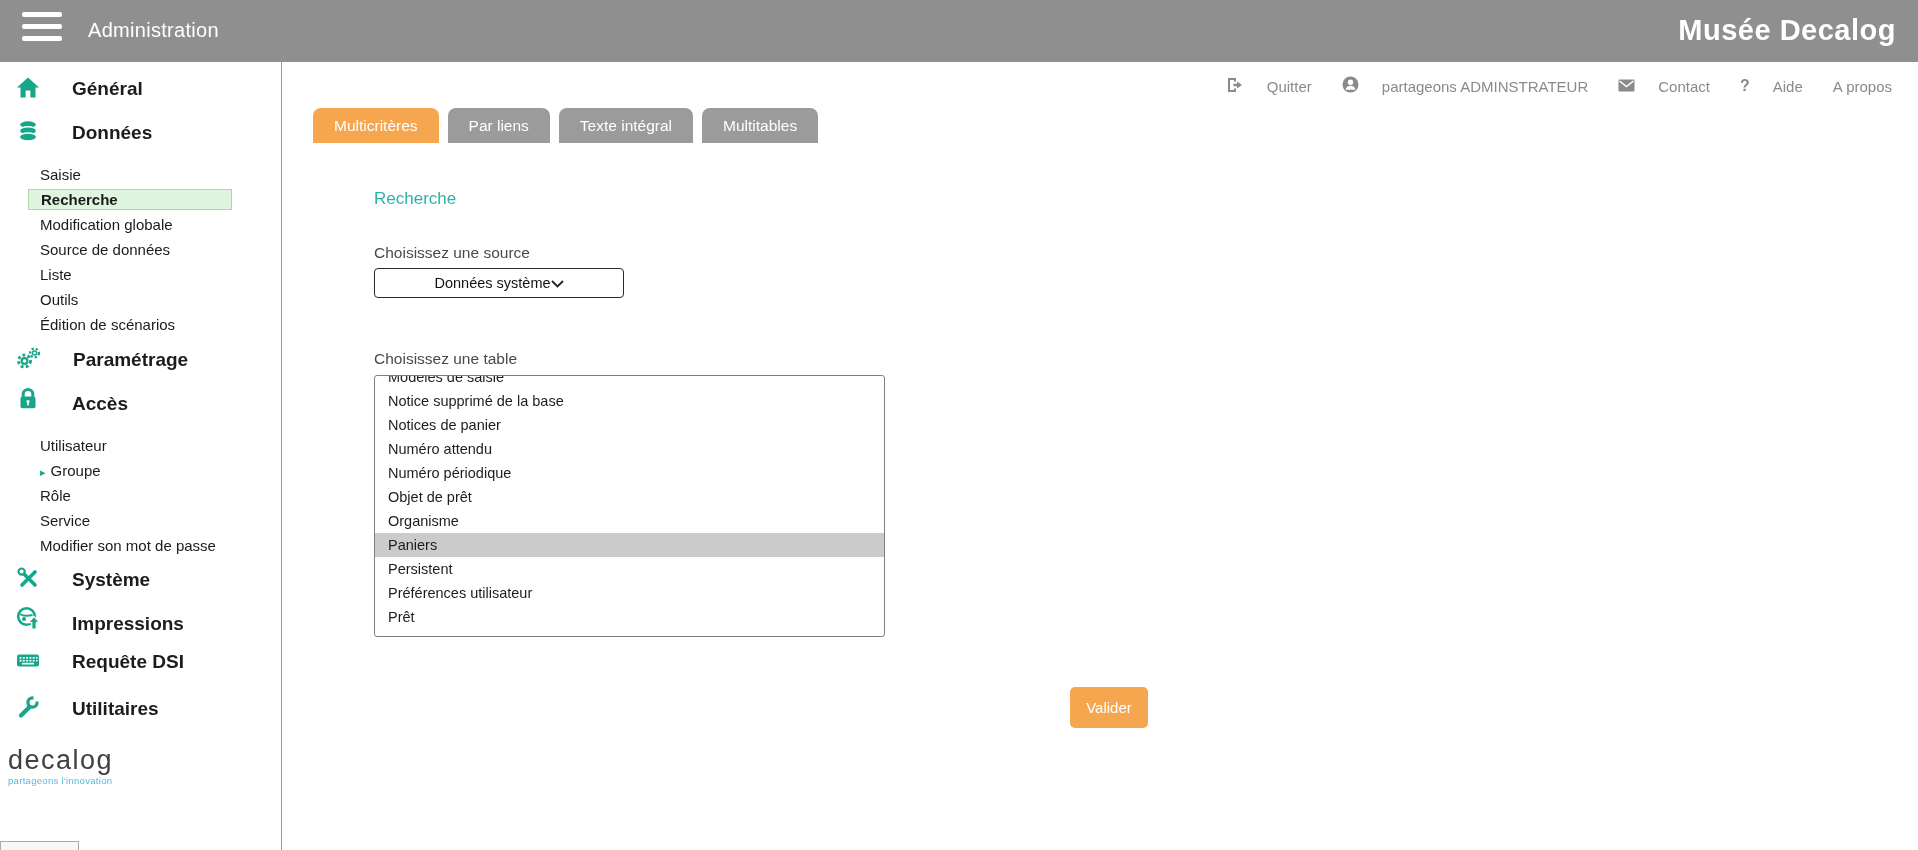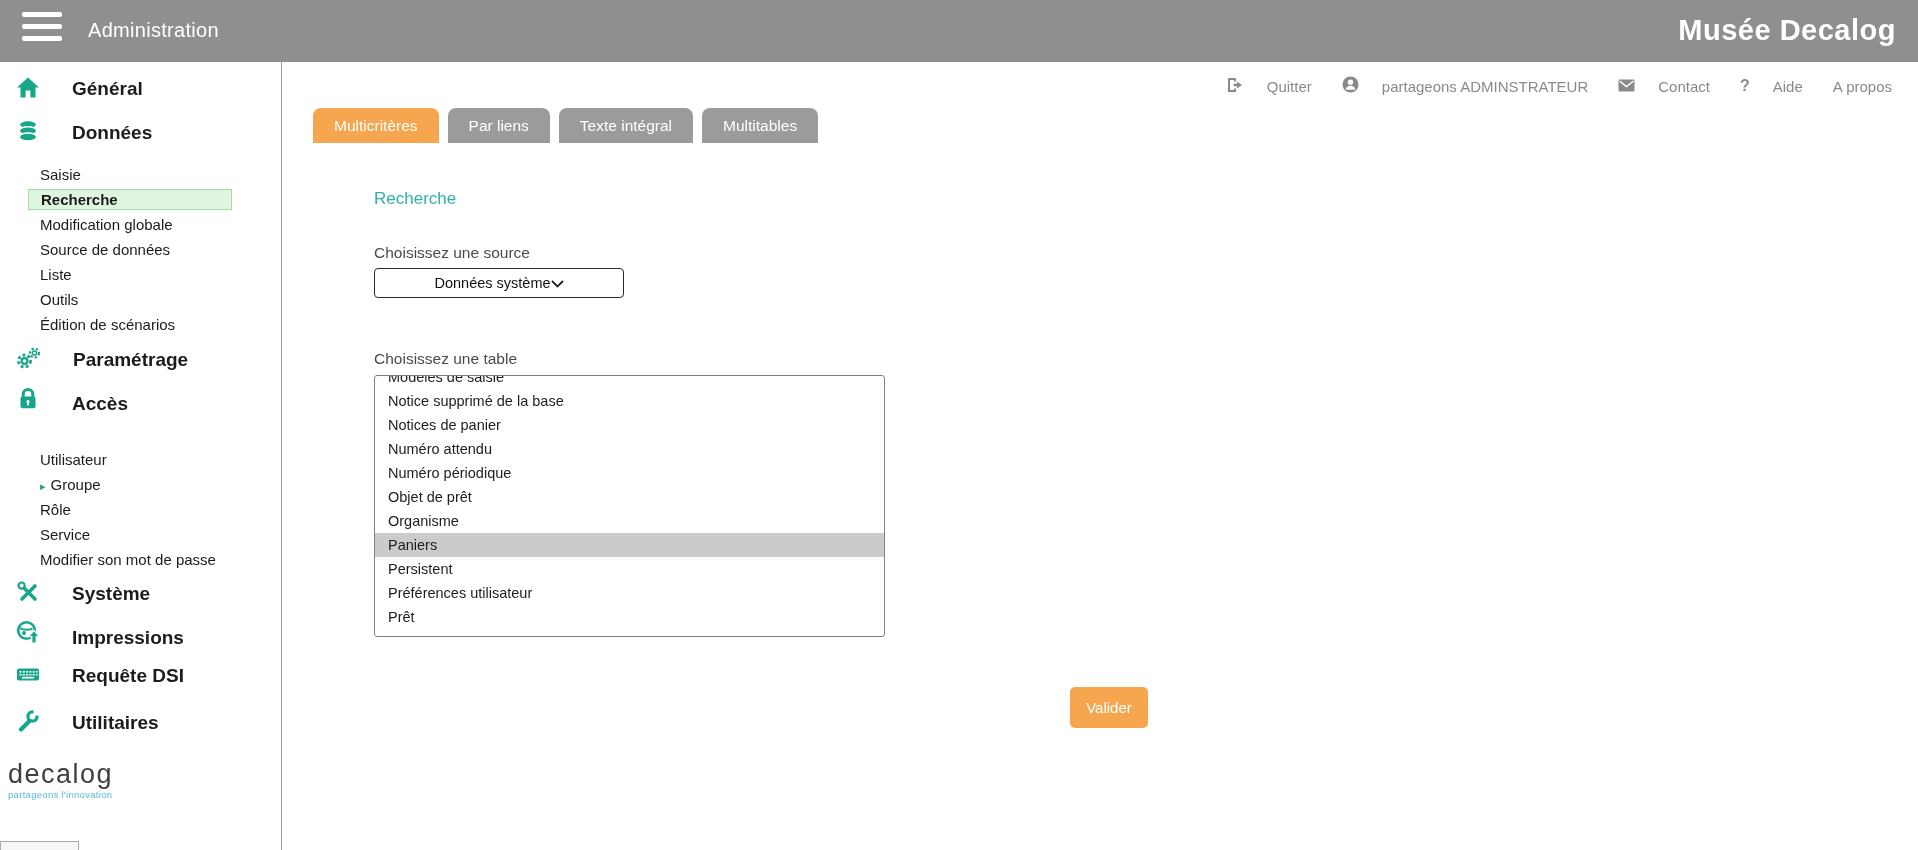--- a/index.html
+++ b/index.html
@@ -27,21 +27,21 @@
   
   .sidebar {
     position:absolute; left:0; top:62px; width:282px; height:788px;
     background:#fff; border-right:1px solid #999; box-sizing:border-box;
     padding-top:12px;
   }
   .side-header { height:30px; display:flex; align-items:center; gap:31px; padding-left:15px; cursor:pointer; }
   .side-header .hlabel { font-size:19px; font-weight:600; color:#1c1c1c; }
   .side-header svg { flex:0 0 auto; }
   .mt14 { margin-top:14px; } .mt8 { margin-top:8px; } .mt15 { margin-top:10px;align-items:flex-end; }
-  .mt18 { margin-top:32px; } .mt7 { margin-top:7px; } .mt12 { margin-top:12px; }
+  .mt18 { margin-top:18px; } .mt7 { margin-top:7px; } .mt12 { margin-top:12px; }
   .mt17 { margin-top:17px; } .mt22 { margin-top:22px; }
   .side-item {
     line-height:25px; height:25px; padding-left:40px; font-size:15px;
     color:#1b1b1b; cursor:pointer; white-space:nowrap;
   }
   .side-item.active {
     margin:2px 0 2px 28px; width:204px; height:21px; line-height:19px;
     padding-left:12px; box-sizing:border-box;
     background:#E0F5E0; border:1px solid #A9D9A9; font-weight:bold;
   }

